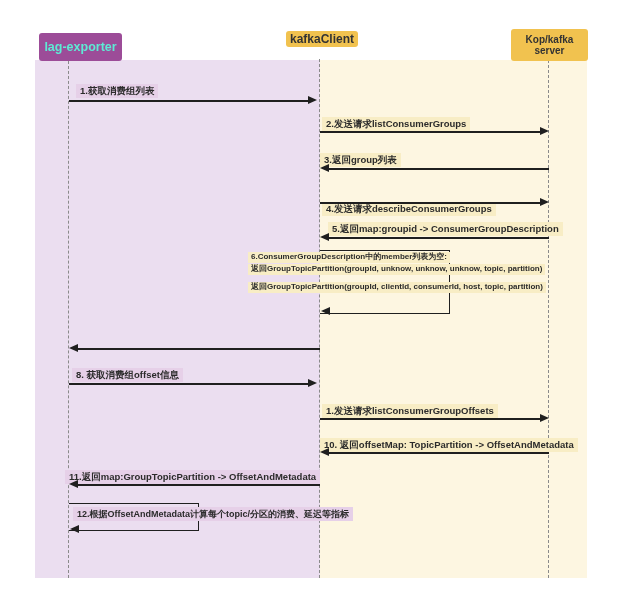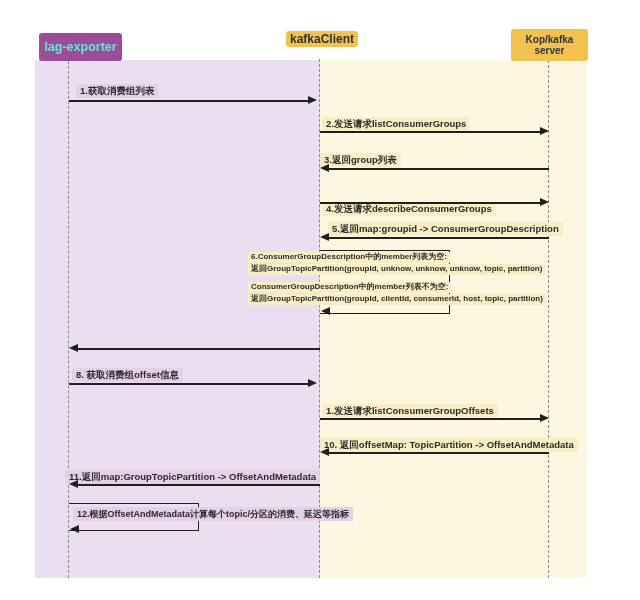--- a/index.html
+++ b/index.html
@@ -82,21 +82,20 @@
 
   <div class="msg-label crm" style="left:320px;top:222px;margin-left:8px;">5.返回map:groupid -&gt; ConsumerGroupDescription</div>
   <div class="arrow-line" style="left:328px;top:237px;width:221px;"></div>
   <div class="arrow-head head-left" style="left:320px;top:233px;"></div>
 
   <div class="self-loop" style="left:320px;top:250px;width:129px;height:62px;"></div>
   <div class="note-block" style="left:248px;top:252px;">
     <div class="note-line">6.ConsumerGroupDescription中的member列表为空:</div>
     <div class="note-line">返回GroupTopicPartition(groupId, unknow, unknow, unknow, topic, partition)</div>
     <div class="note-gap"></div>
-    <div class="note-line">ConsumerGroupDescription中的member列表不为空:</div>
     <div class="note-line">返回GroupTopicPartition(groupId, clientId, consumerId, host, topic, partition)</div>
   </div>
   <div class="arrow-head head-left" style="left:321px;top:307px;"></div>
 
   <div class="arrow-line" style="left:77px;top:348px;width:243px;"></div>
   <div class="arrow-head head-left" style="left:69px;top:344px;"></div>
 
   <div class="msg-label lav" style="left:72px;top:368px;">8. 获取消费组offset信息</div>
   <div class="arrow-line" style="left:69px;top:383px;width:240px;"></div>
   <div class="arrow-head head-right" style="left:308px;top:379px;"></div>

